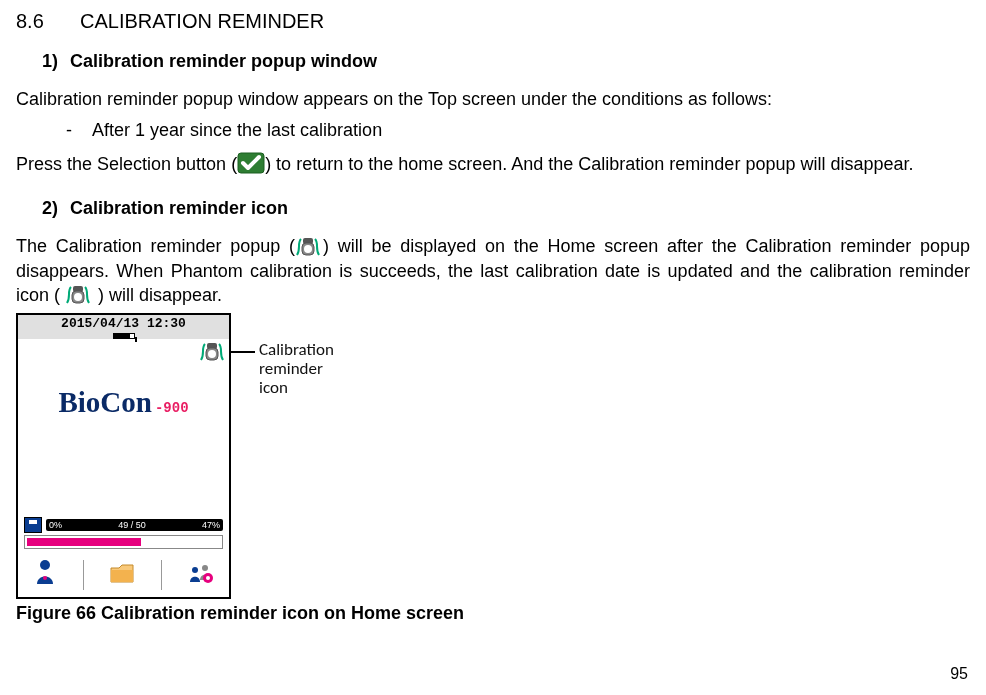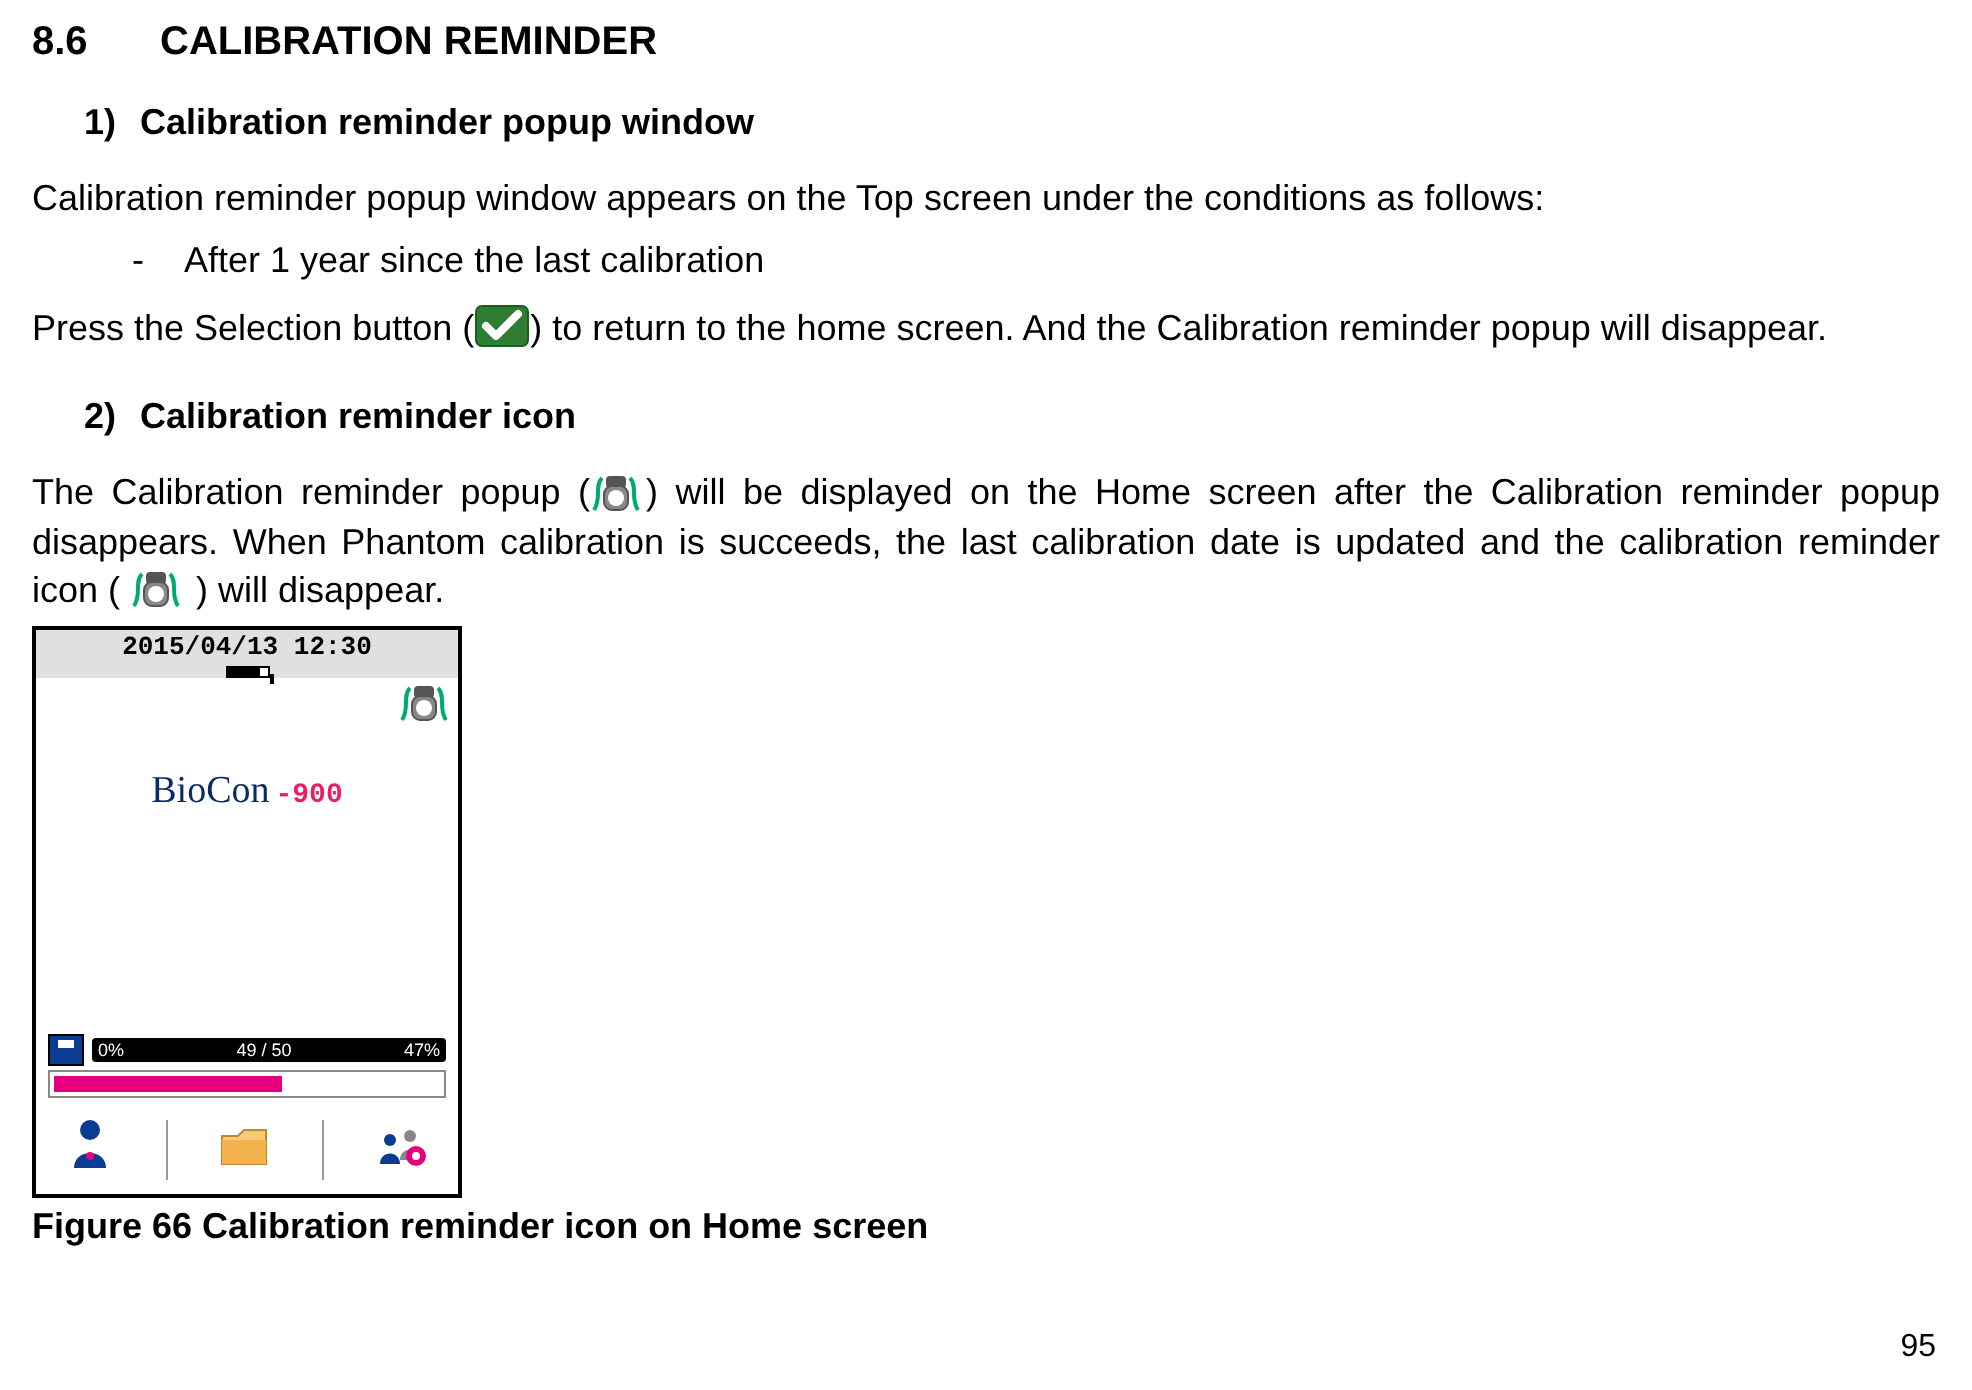--- a/index.html
+++ b/index.html
@@ -9,21 +9,21 @@
       color: #000;
       width: 986px;
       height: 695px;
       background: #fff;
       padding: 8px 16px 20px 16px;
       position: relative;
       line-height: 1.35;
     }
     h2 {
       font-size: 20px;
-      font-weight: bold;
+      font-weight: normal;
       margin-bottom: 14px;
     }
     h2 .sec-num { display: inline-block; width: 64px; }
     .sub-heading {
       font-weight: bold;
       margin: 0 0 14px 26px;
     }
     .sub-heading .num { display: inline-block; width: 28px; }
     .para { margin-bottom: 6px; text-align: justify; }
     .bullet {
@@ -87,22 +87,22 @@
       padding-right: 6px;
     }
     .logo-row {
       padding: 16px 4px 10px 4px;
       display: flex;
       align-items: baseline;
       justify-content: center;
     }
     .logo-biocon {
       font-family: Georgia, serif;
-      font-size: 19px;
-      font-weight: normal;
+      font-size: 29px;
+      font-weight: bold;
       color: #0a2a66;
     }
     .logo-lead { color: #0a2a66; }
     .logo-900 {
       font-family: Liberation Mono, monospace;
       font-size: 14px;
       font-weight: bold;
       color: #e91e63;
       margin-left: 3px;
     }
@@ -298,17 +298,25 @@
       <span class="divider"></span>
       <span><svg width="26" height="24" viewBox="0 0 26 24">
             <use href="#folder-icon-sym"></use>
           </svg></span>
       <span class="divider"></span>
       <span><svg width="26" height="24" viewBox="0 0 26 24">
             <use href="#gear-people-icon-sym"></use>
           </svg></span>
     </div>
   </div>
+  <div class="callout">
+    <div class="callout-line"></div>
+    <div class="callout-text">
+      <div>Calibration</div>
+      <div>reminder</div>
+      <div>icon</div>
+    </div>
+  </div>
 </div>
 
 <div class="figure-caption">Figure 66 Calibration reminder icon on Home screen</div>
 
 <div class="page-number">95</div>
 
 </body></html>

